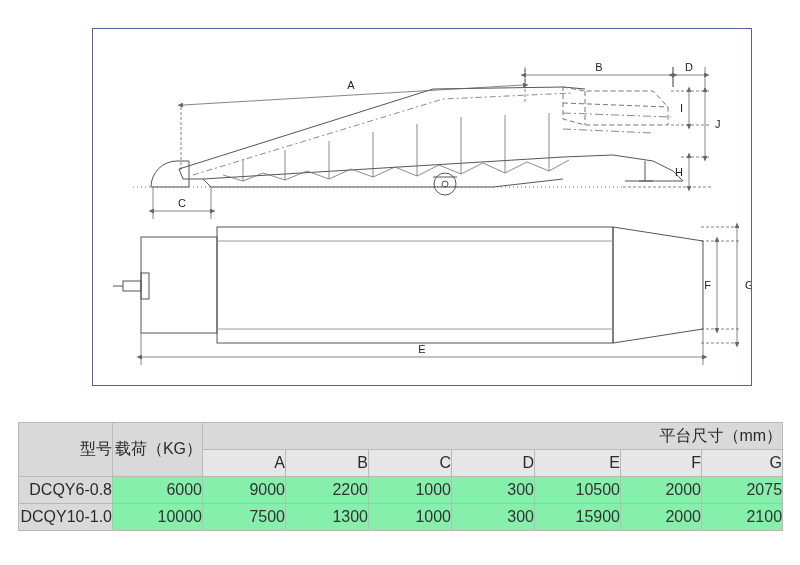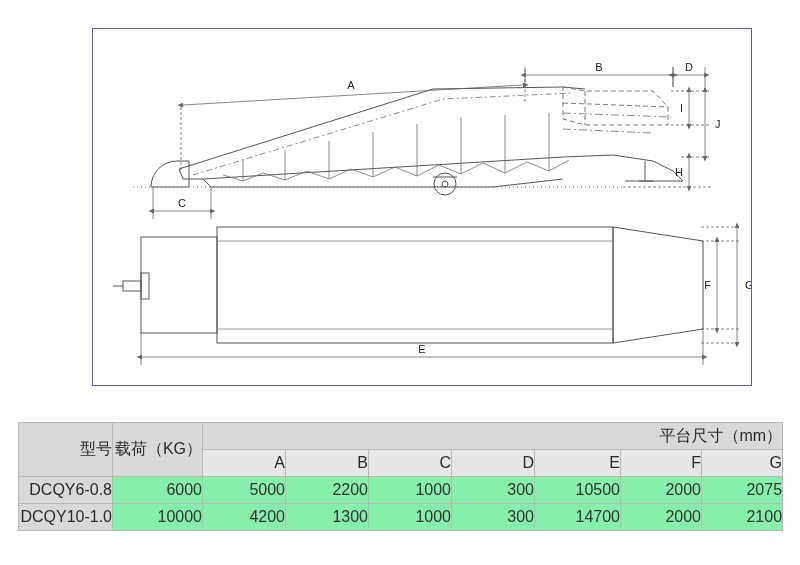--- a/index.html
+++ b/index.html
@@ -252,33 +252,33 @@
       <th class="sub">D</th>
       <th class="sub">E</th>
       <th class="sub">F</th>
       <th class="sub">G</th>
     </tr>
   </thead>
   <tbody>
     <tr>
       <td class="model">DCQY6-0.8</td>
       <td class="val">6000</td>
-      <td class="val">5000</td>
+      <td class="val">9000</td>
       <td class="val">2200</td>
       <td class="val">1000</td>
       <td class="val">300</td>
       <td class="val">10500</td>
       <td class="val">2000</td>
       <td class="val">2075</td>
     </tr>
     <tr>
       <td class="model">DCQY10-1.0</td>
       <td class="val">10000</td>
-      <td class="val">4200</td>
+      <td class="val">7500</td>
       <td class="val">1300</td>
       <td class="val">1000</td>
       <td class="val">300</td>
-      <td class="val">14700</td>
+      <td class="val">15900</td>
       <td class="val">2000</td>
       <td class="val">2100</td>
     </tr>
   </tbody>
 </table>
 
 </body></html>

